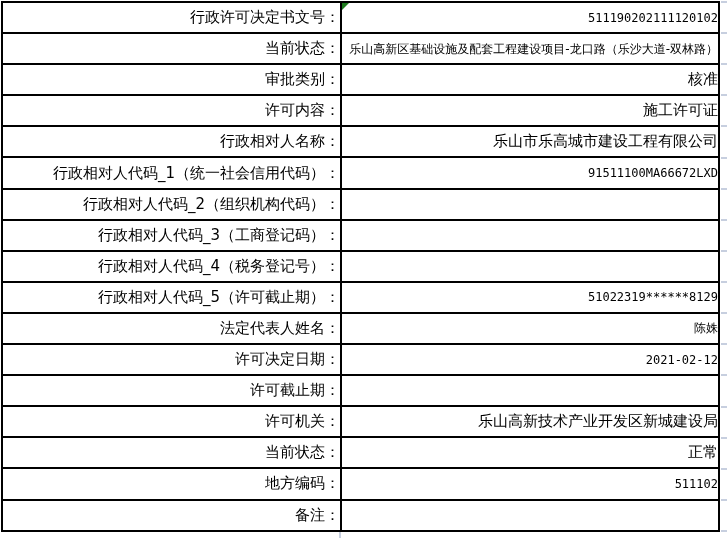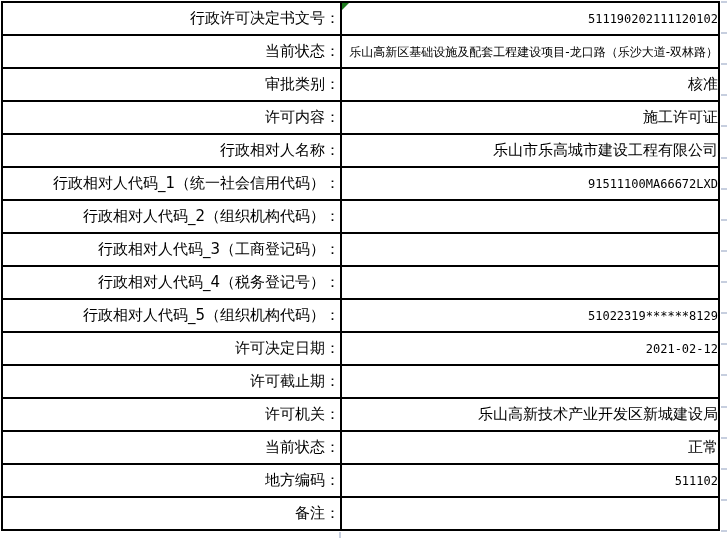--- a/index.html
+++ b/index.html
@@ -103,22 +103,26 @@
         </tr>
         <tr>
           <td class="label">行政相对人代码_3（工商登记码）：</td>
           <td class="value"><span></span></td>
         </tr>
         <tr>
           <td class="label">行政相对人代码_4（税务登记号）：</td>
           <td class="value"><span></span></td>
         </tr>
         <tr>
-          <td class="label">行政相对人代码_5（组织机构代码）：</td>
+          <td class="label">行政相对人代码_5（许可截止期）：</td>
           <td class="value small mono"><span>51022319******8129</span></td>
+        </tr>
+        <tr>
+          <td class="label">法定代表人姓名：</td>
+          <td class="value small"><span>陈姝</span></td>
         </tr>
         <tr>
           <td class="label">许可决定日期：</td>
           <td class="value small mono"><span>2021-02-12</span></td>
         </tr>
         <tr>
           <td class="label">许可截止期：</td>
           <td class="value"><span></span></td>
         </tr>
         <tr>

